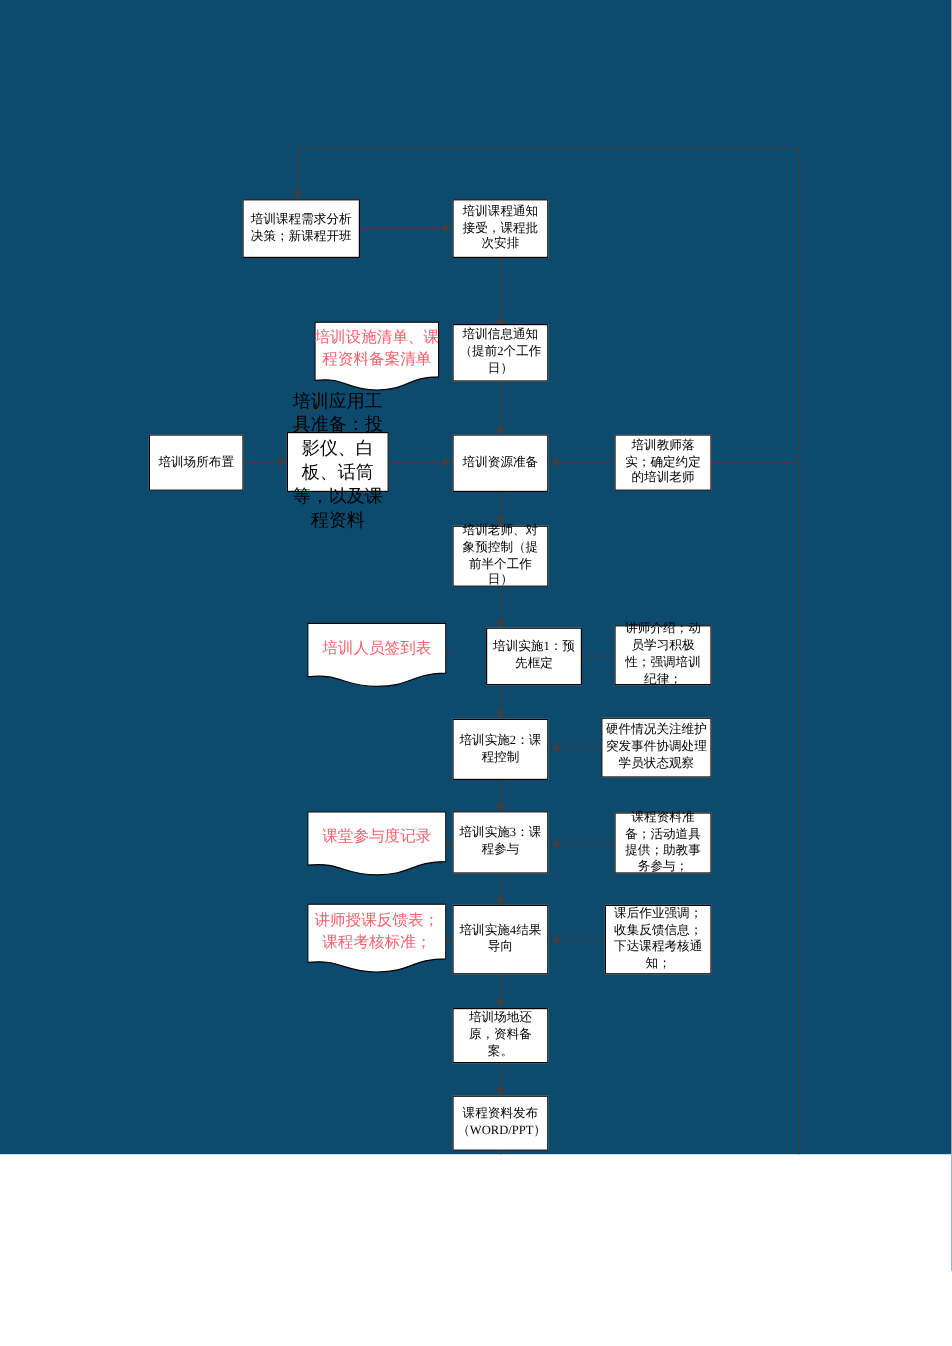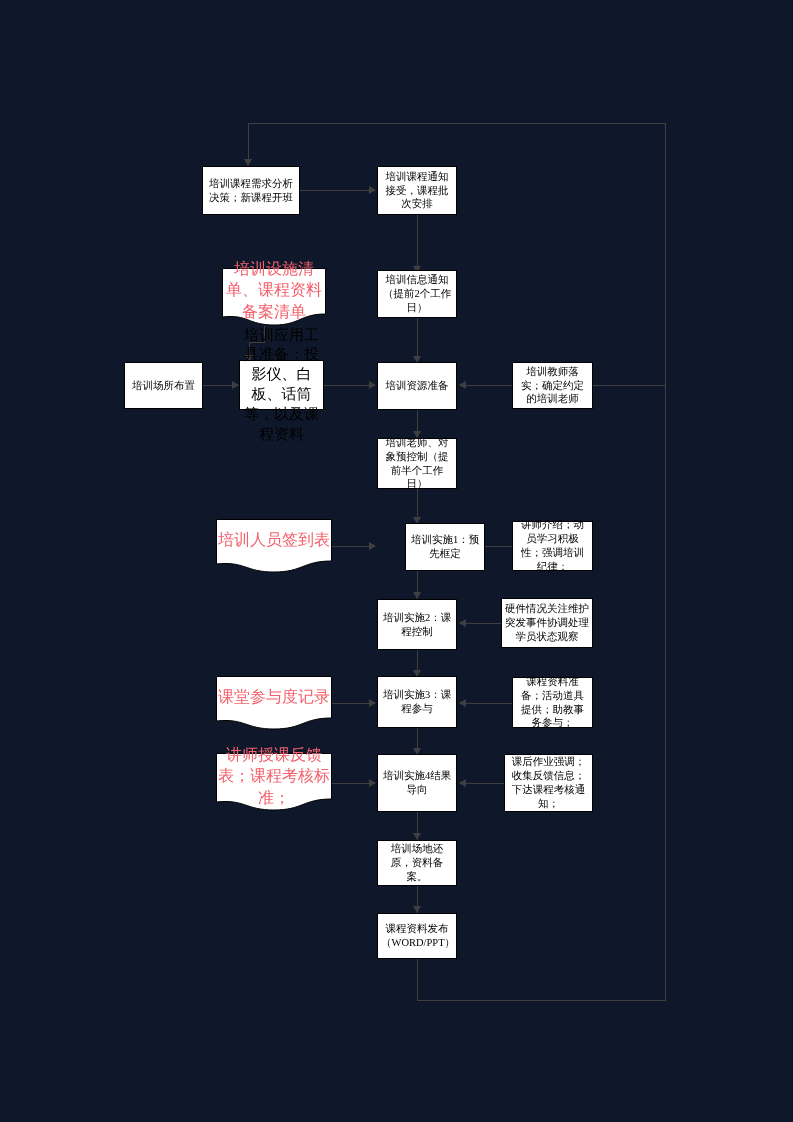--- a/index.html
+++ b/index.html
@@ -3,22 +3,22 @@
 <meta charset="utf-8">
 <style>
   html,body{margin:0;padding:0;background:#ffffff;}
   body{
     font-family:"Liberation Serif","DejaVu Serif",serif;
     -webkit-font-smoothing:none;
   }
   #page{
     position:relative;
     width:793px;
-    height:1122px;
-    background:#0f172a;
+    height:962px;
+    background:#0c4a6e;
     overflow:hidden;
   }
   
   .node{
     position:absolute;
     box-sizing:border-box;
     border:1px solid #000000;
     background:#ffffff;
     display:flex;
     align-items:center;
@@ -30,23 +30,24 @@
     padding:2px 3px;
     z-index:5;
   }
   .node span{display:block;width:100%;}
 
   
   .doc{
     position:absolute;
     z-index:5;
     color:#f4606c;
-    font-size:16px;
+    font-size:13px;
     line-height:1.35;
     text-align:center;
+    margin-left:40px;
   }
   .doc svg{position:absolute;left:0;top:0;width:100%;height:100%;}
   .doc .doc-label{
     position:absolute;
     left:0;
     width:100%;
     top:0;
     display:flex;
     align-items:center;
     justify-content:center;

